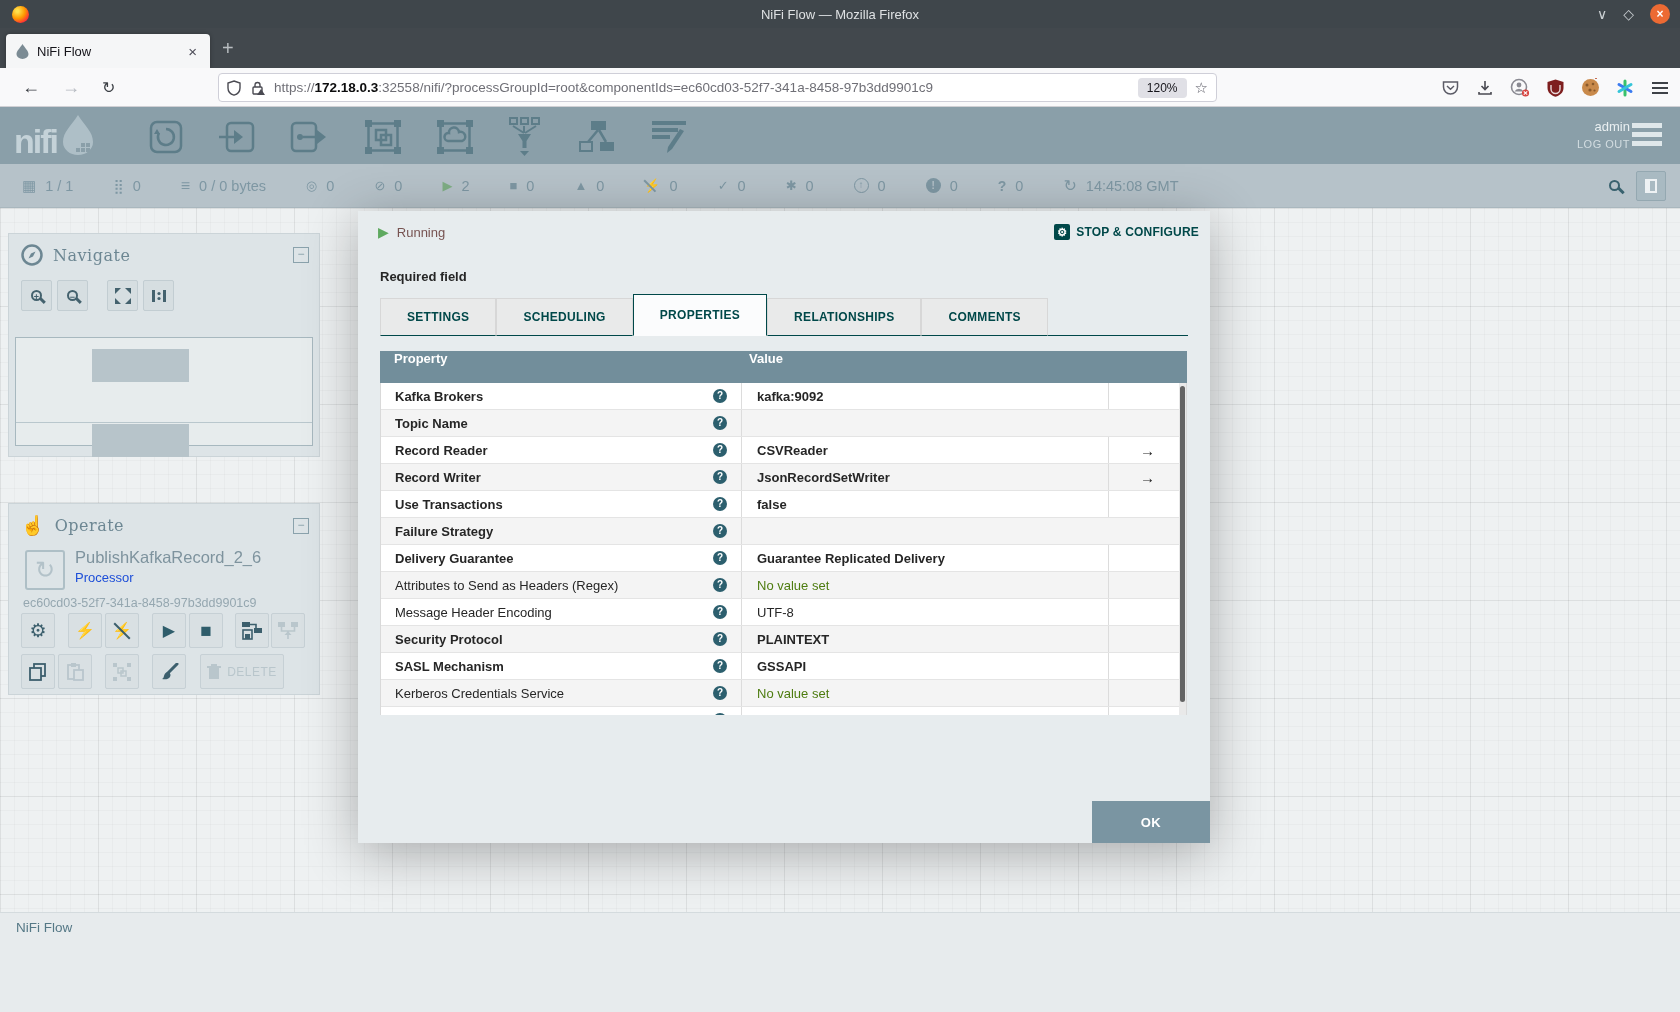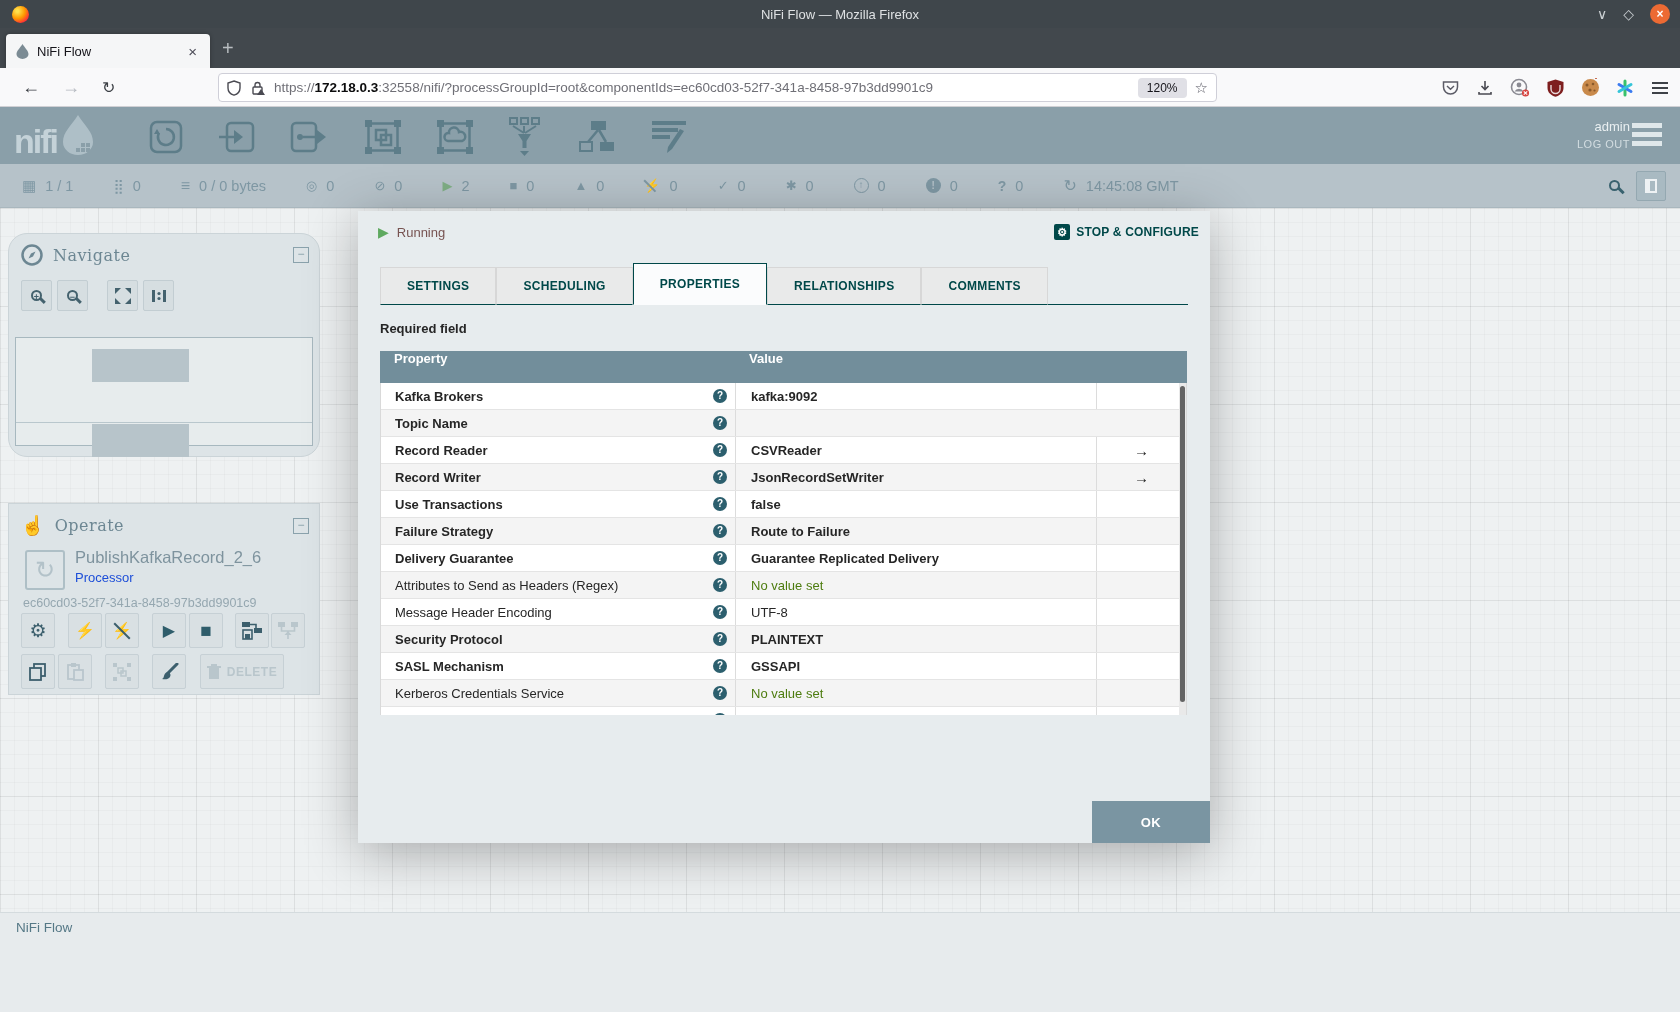--- a/index.html
+++ b/index.html
@@ -91,21 +91,21 @@
       linear-gradient(rgba(0,0,0,.025) 1px, transparent 1px),
       linear-gradient(90deg, rgba(0,0,0,.025) 1px, transparent 1px);
     background-size:98px 98px, 98px 98px, 14px 14px, 14px 14px; background-color:#eef1f2; }
 
   #footer-bar { position:absolute; top:912px; left:0; width:100%; height:100px; background:#e7ebed;
     border-top:1px solid #d4dbde; }
   #breadcrumb { position:absolute; left:16px; top:7px; font-size:13.5px; color:#557886; }
 
   
   .panel { position:absolute; left:8px; width:312px; background:#dde4e7; border:1px solid #cbd4d8; }
-  #navigate { top:233px; height:224px;border-radius:19px; }
+  #navigate { top:233px; height:224px; }
   #operate { top:503px; height:192px; }
   .panel-head { display:flex; align-items:center; padding:10px 10px 6px 12px; color:#6d8793; }
   .panel-title { font-size:16px; margin-left:10px; flex:1; font-family:"DejaVu Serif", serif; letter-spacing:.5px; }
   .collapse-btn { width:16px; height:16px; border:1.5px solid #8aa2ac; color:#8aa2ac; font-size:12px;
     line-height:13px; text-align:center; }
   .nav-tools { display:flex; gap:5px; padding:8px 0 0 12px; }
   .sq-btn { width:31px; height:31px; background:#d6dee1; border:1px solid #c2cdd2; border-radius:2px;
     display:flex; align-items:center; justify-content:center; color:#44626e; position:relative; }
   .sq-btn.gap { margin-left:14px; }
   .mag { width:11px; height:11px; border:2.5px solid #44626e; border-radius:50%; position:relative; }
@@ -119,21 +119,21 @@
   #op-icon { position:absolute; left:16px; top:46px; width:40px; height:40px; border:2px solid #aebfc6;
     border-radius:3px; color:#b3c2c9; font-size:24px; text-align:center; line-height:36px; }
   #op-name { position:absolute; left:66px; top:44px; font-size:16.5px; color:#7e939e; }
   #op-type { position:absolute; left:66px; top:66px; font-size:13px; color:#1d4ed8; }
   #op-id { position:absolute; left:14px; top:92px; font-size:12.5px; color:#95a7b0; }
   .op-row { position:absolute; left:12px; display:flex; }
   #op-row1 { top:109px; } #op-row2 { top:150px; }
   .op-btn { width:34px; height:35px; background:#d9e0e3; border:1px solid #c6d0d5; border-radius:2px;
     display:flex; align-items:center; justify-content:center; color:#3c5f6d; font-size:16px; position:relative; }
   .op-btn.dis { color:#b9c6cc; }
-  .op-btn.wide { width:84px; gap:6px; font-size:12px; font-weight:bold; letter-spacing:.5px; }
+  .op-btn.wide { width:84px; gap:6px; font-size:12px; font-weight:normal; letter-spacing:.5px; }
   .slash::after { content:""; position:absolute; width:22px; height:2px; background:currentColor; transform:rotate(45deg); }
 
   
   #modal { position:absolute; left:358px; top:211px; width:852px; height:632px; background:#e7ecee;
     box-shadow:0 10px 50px rgba(0,0,0,.3); z-index:20; }
   #m-header { height:64px; background:#728E9B; display:flex; align-items:center; padding-left:22px; }
   #m-title { font-family:"DejaVu Serif", serif; font-size:23px; color:#ffffff; font-weight:600; }
   #m-status { height:42px; display:flex; align-items:center; padding:0 11px 0 20px; }
   #run-icon { color:#5ea95f; font-size:14px; }
   #run-text { margin-left:8px; font-size:13px; color:#775351; }
@@ -149,21 +149,21 @@
   #m-tabs .filler { flex:1; height:38px; border-bottom:1px solid #004849; }
 
   #required-label { margin:16px 22px 0 22px; font-size:13px; font-weight:bold; color:#262626; }
 
   #ptable { margin:15px 22px 0 22px; width:807px; }
   #t-head { display:flex; height:32px; background:#728E9B; color:#fff; font-size:13px; font-weight:bold; align-items:flex-start; }
   #t-head .hc1 { width:354px; padding-left:14px; }
   #t-head .hc2 { width:361px; padding-left:15px; }
   #t-head .hc3 { flex:1; }
   #t-body { height:332px; overflow:hidden; background:#fff; border-left:1px solid #d9d9d9; border-right:1px solid #d9d9d9; position:relative; }
-  .prow { display:flex; height:27px; align-items:center; font-size:13px; color:#262626; border-bottom:1px solid #e4e4e4; background:#fff; }
+  .prow { display:flex; height:27px; align-items:center; font-size:13px; color:#262626; border-bottom:1px solid #e4e4e4; background:#fff;gap:6px; }
   .prow.alt { background:#f4f4f4; }
   .cell-prop { width:354px; display:flex; align-items:center; padding:0 8px 0 14px; height:100%; }
   .cell-prop .ptext { flex:1; }
   .help-icon { width:14px; height:14px; border-radius:50%; background:#2c5f6e; color:#fff; font-size:10px;
     font-weight:bold; text-align:center; line-height:14px; flex:0 0 14px; }
   .cell-val { width:361px; padding-left:15px; height:100%; display:flex; align-items:center; border-left:1px solid #dcdcdc; }
   .cell-go { flex:1; height:100%; display:flex; align-items:center; justify-content:center; border-left:1px solid #dcdcdc; }
   .goto-arrow { font-size:15px; font-weight:bold; color:#1a1a1a; }
   .prow.req .ptext, .prow.req .vtext { font-weight:bold; }
   .prow.empty .vtext { color:#4d7c0f; font-weight:normal; }
@@ -576,30 +576,30 @@
 <div id="modal">
   <div id="m-status">
     <span id="run-icon">▶</span>
     <span id="run-text">Running</span>
     <span id="stopcfg">
       <span class="gicon">⚙</span>
       <span>STOP &amp; CONFIGURE</span>
     </span>
   </div>
 
+  <div id="required-label">Required field</div>
+
   <div id="m-tabs">
       <div class="tab">SETTINGS</div>
       <div class="tab">SCHEDULING</div>
       <div class="tab active">PROPERTIES</div>
       <div class="tab">RELATIONSHIPS</div>
       <div class="tab">COMMENTS</div>
       <div class="filler"></div>
     </div>
-
-  <div id="required-label">Required field</div>
 
   <div id="ptable">
     <div id="t-head">
       <span class="hc1">Property</span>
       <span class="hc2">Value</span>
       <span class="hc3"></span>
     </div>
     <div id="t-body">
       <div id="t-rows">
           <div class="prow req">
@@ -651,23 +651,20 @@
             <div class="cell-val">
               <span class="vtext">false</span>
             </div>
             <div class="cell-go"></div>
           </div>
           <div class="prow alt req">
             <div class="cell-prop">
               <span class="ptext">Failure Strategy</span>
               <span class="help-icon">?</span>
             </div>
-            <div class="cell-val">
-              <span class="vtext">Route to Failure</span>
-            </div>
             <div class="cell-go"></div>
           </div>
           <div class="prow req">
             <div class="cell-prop">
               <span class="ptext">Delivery Guarantee</span>
               <span class="help-icon">?</span>
             </div>
             <div class="cell-val">
               <span class="vtext">Guarantee Replicated Delivery</span>
             </div>

